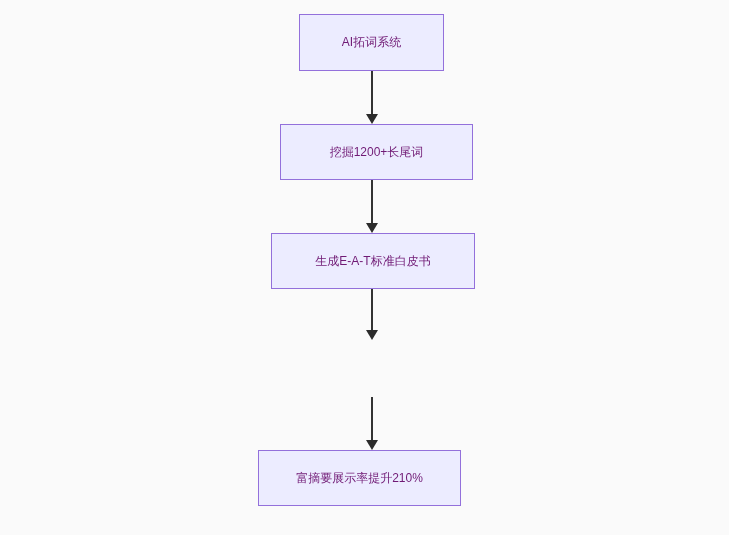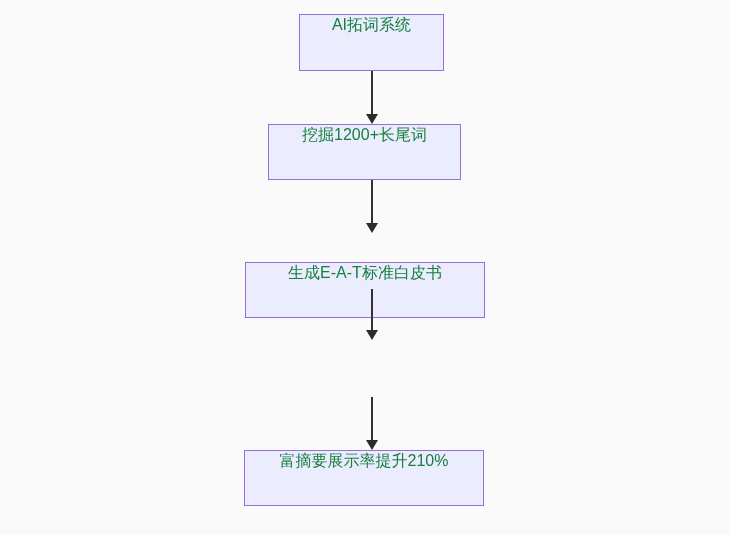--- a/index.html
+++ b/index.html
@@ -16,33 +16,33 @@
   .canvas {
     position: relative;
     width: 729px;
     height: 535px;
   }
   .node {
     position: absolute;
     box-sizing: border-box;
     background: #ececff;
     border: 1px solid #9370db;
-    color: #15803d;
-    font-size: 16px;
+    color: #701a75;
+    font-size: 12px;
     display: flex;
-    align-items: flex-start;
+    align-items: center;
     justify-content: center;
     white-space: nowrap;
     height: 57px;
   }
   .node-1 { left: 299px; top: 14px;  width: 145px; }
-  .node-2 { left: 268px; top: 124px; width: 193px; height: 56px; }
-  .node-3 { left: 245px; top: 233px; width: 240px; height: 56px; margin-top: 29px; }
+  .node-2 { left: 280px; top: 124px; width: 193px; height: 56px; }
+  .node-3 { left: 271px; top: 233px; width: 204px; height: 56px; }
   .node-4 { left: 265px; top: 340px; width: 213px; }
-  .node-5 { left: 244px; top: 450px; width: 240px; height: 56px; }
+  .node-5 { left: 258px; top: 450px; width: 203px; height: 56px; }
 
   .edge {
     position: absolute;
     left: 365px;
     width: 13px;
   }
   .edge-1 { top: 71px;  height: 53px; }
   .edge-2 { top: 180px; height: 53px; }
   .edge-3 { top: 289px; height: 51px; }
   .edge-4 { top: 397px; height: 53px; }

